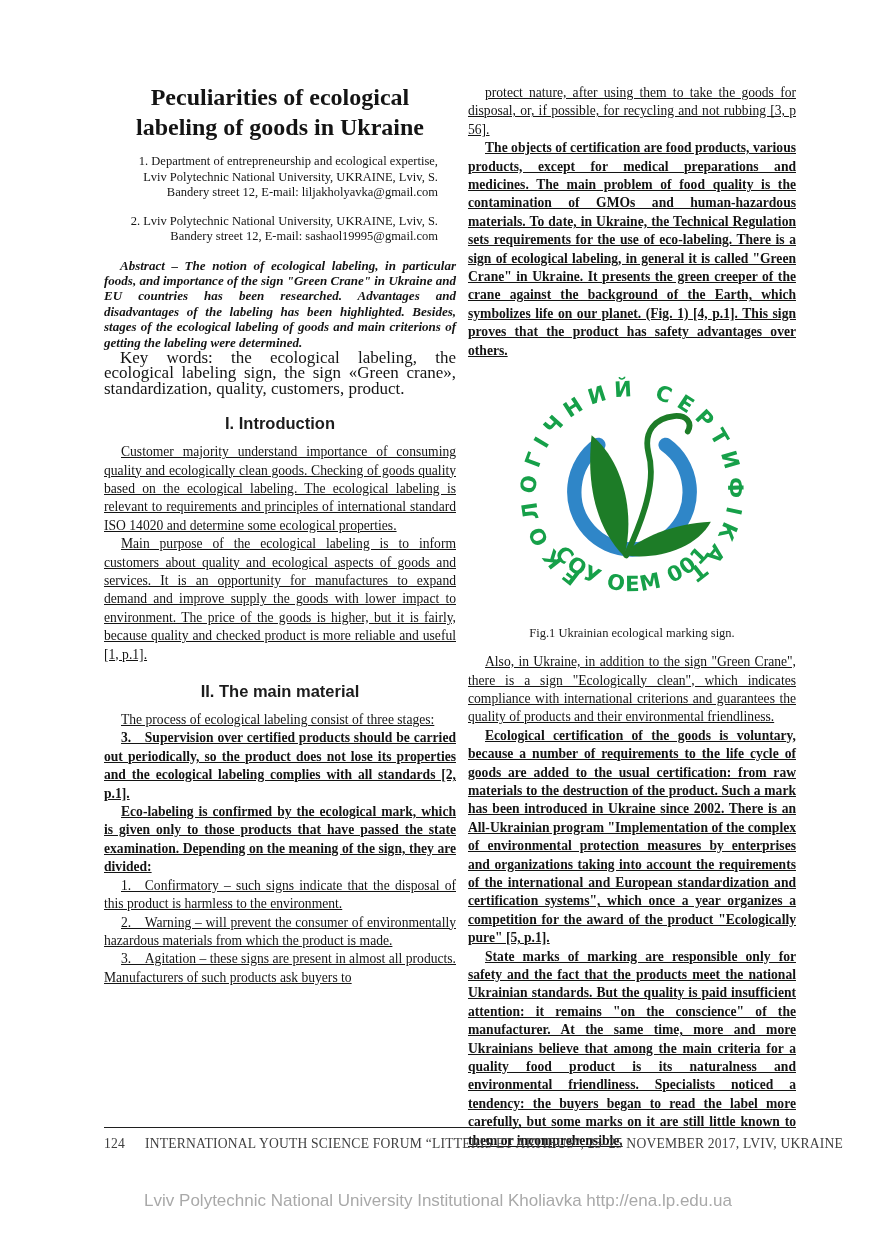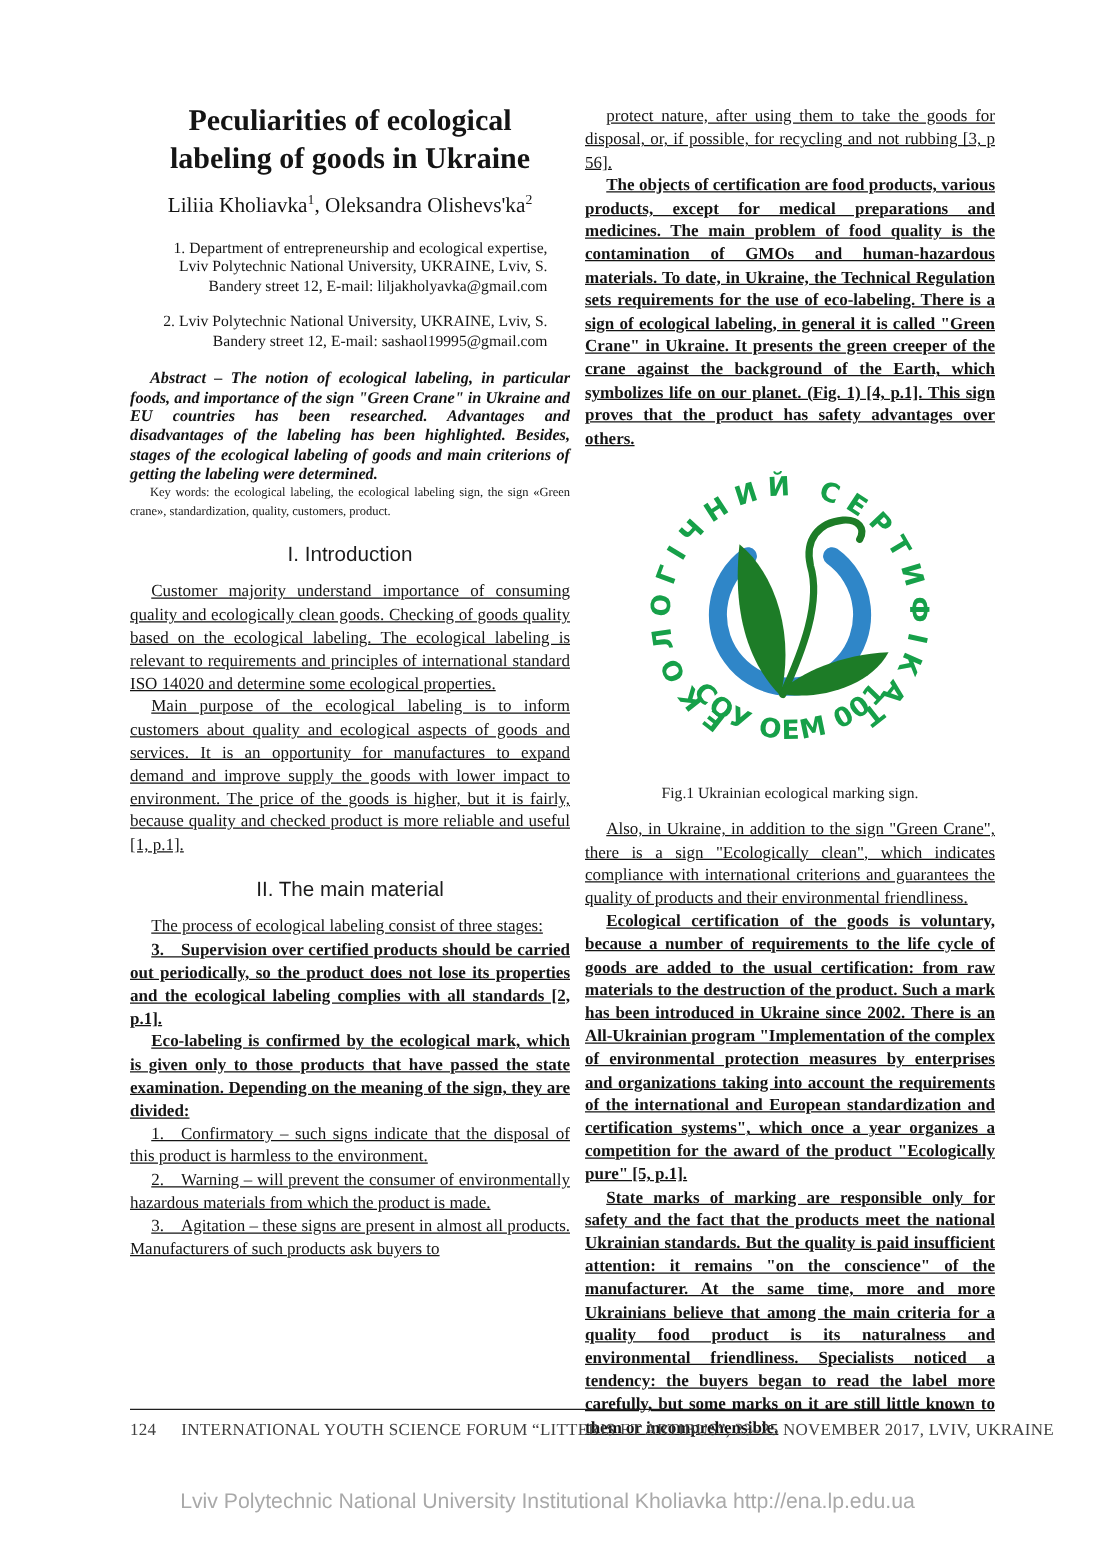--- a/index.html
+++ b/index.html
@@ -14,23 +14,23 @@
     font-size:24px;line-height:30px;font-weight:bold;text-align:center;
     margin:0 auto 12px;max-width:322px;
   }
   .authors{font-size:17px;text-align:center;margin:0 0 16px;}
   .authors sup{font-size:11px;}
   .affil{font-size:12.5px;line-height:15.5px;text-align:right;margin:0 18px 13px;}
   .abstract{
     font-size:13px;line-height:15.4px;font-weight:bold;font-style:italic;
     text-align:justify;text-indent:16px;margin:6px 0 0;
   }
-  .keywords{font-size:10px;line-height:15.4px;text-align:justify;text-indent:16px;margin:0 0 4px;}
+  .keywords{font-size:17px;line-height:15.4px;text-align:justify;text-indent:16px;margin:0 0 4px;}
   .sec-heading{
-    font-family:"Liberation Sans", sans-serif;font-size:16.5px;font-weight:400;
+    font-family:"Liberation Sans", sans-serif;font-size:16.5px;font-weight:700;
     text-align:center;margin:18px 0 10px;color:#1c1c1c;
   }
   p.body{font-size:13.6px;line-height:18.4px;text-align:justify;text-indent:17px;margin:0;text-decoration:underline;}
   p.b{font-weight:bold;}
 
   figure{margin:8px 0 0;text-align:center;}
   .logo-box{display:inline-block;}
   figcaption{font-size:12.5px;text-align:center;margin:4px 0 12px;color:#1c1c1c;}
   .arc-top-text{font-family:"DejaVu Sans", sans-serif;font-weight:bold;font-size:22px;letter-spacing:7.5px;}
   .arc-bottom-text{font-family:"DejaVu Sans", sans-serif;font-weight:bold;font-size:22px;letter-spacing:1.5px;}
@@ -45,21 +45,20 @@
     position:absolute;left:0;width:876px;top:1191px;text-align:center;
     font-family:"Liberation Sans", sans-serif;font-size:17px;color:#a9a9a9;
   }
 </style>
 </head>
 <body>
 
 <div class="col-left">
   <h1 class="title">Peculiarities of ecological labeling of goods in Ukraine</h1>
 
-  <div class="authors"><span>Liliia Kholiavka</span><sup>1</sup><span>, </span><span>Oleksandra Olishevs'ka</span><sup>2</sup></div>
 
   <p class="affil">1. Department of entrepreneurship and ecological expertise, Lviv Polytechnic National University, UKRAINE, Lviv, S. Bandery street 12, E-mail: liljakholyavka@gmail.com</p>
   <p class="affil">2. Lviv Polytechnic National University, UKRAINE, Lviv, S. Bandery street 12, E-mail: sashaol19995@gmail.com</p>
 
   <p class="abstract">Abstract – The notion of ecological labeling, in particular foods, and importance of the sign "Green Crane" in Ukraine and EU countries has been researched. Advantages and disadvantages of the labeling has been highlighted. Besides, stages of the ecological labeling of goods and main criterions of getting the labeling were determined.</p>
   <p class="keywords">Key words: the ecological labeling, the ecological labeling sign, the sign «Green crane», standardization, quality, customers, product.</p>
 
   <h2 class="sec-heading">I. Introduction</h2>
   <p class="body">Customer majority understand importance of consuming quality and ecologically clean goods. Checking of goods quality based on the ecological labeling. The ecological labeling is relevant to requirements and principles of international standard ISO 14020 and determine some ecological properties.</p>
   <p class="body">Main purpose of the ecological labeling is to inform customers about quality and ecological aspects of goods and services. It is an opportunity for manufactures to expand demand and improve supply the goods with lower impact to environment. The price of the goods is higher, but it is fairly, because quality and checked product is more reliable and useful [1, p.1].</p>

